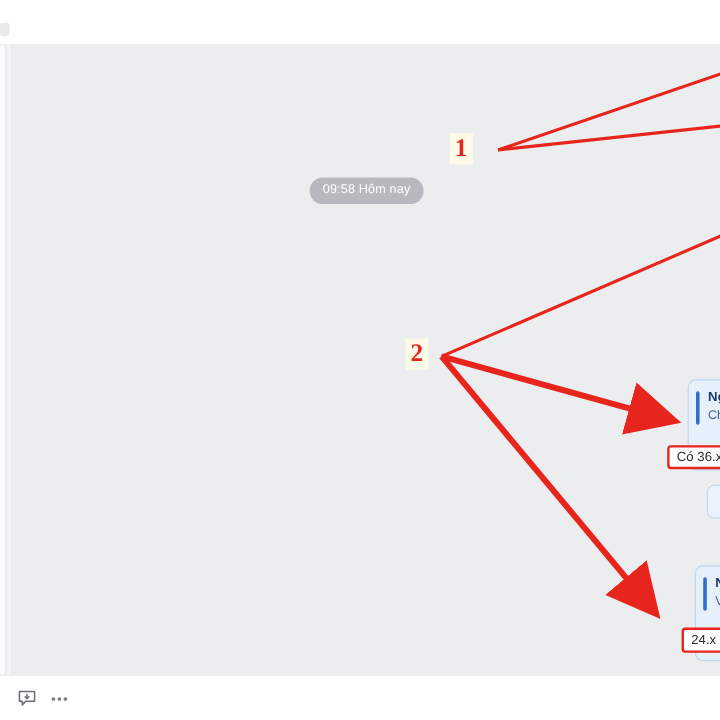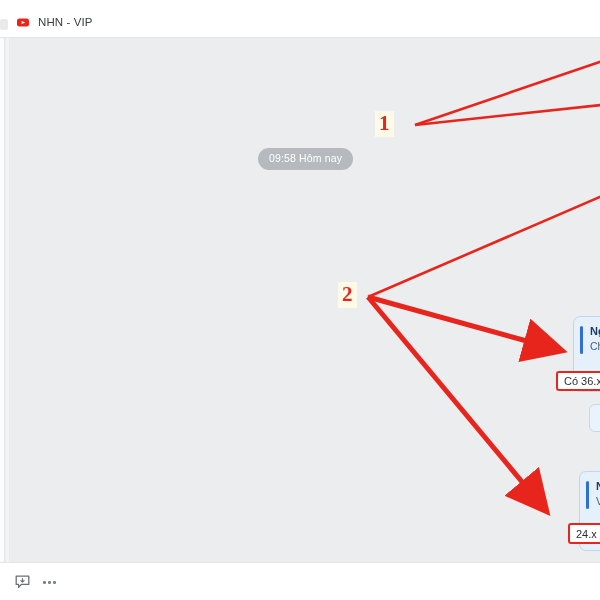--- a/index.html
+++ b/index.html
@@ -261,29 +261,20 @@
   .anno-num.n1 { left: 375px; top: 111px; }
   .anno-num.n2 { left: 338px; top: 282px; }
 </style>
 </head>
 <body>
 
 <div id="app">
 
   <div class="tabbar">
     <div class="tab-sliver"></div>
-    <div class="tab-active">
-      <span class="tab-fav">
-        <svg width="15" height="15" viewBox="0 0 15 15">
-          <rect x="1" y="3.5" width="12" height="8" rx="2.2" fill="#e8251c"></rect>
-          <path d="M5.6 6.1 L9.2 7.6 L5.6 9.1 Z" fill="#ffffff"></path>
-        </svg>
-      </span>
-      <span class="tab-title">NHN - VIP</span>
-    </div>
   </div>
 
   <div class="appbody">
 
     <div class="rail"></div>
     <div class="rail-inner"></div>
 
     <div class="chat">
 
       <div class="daypill-row">

